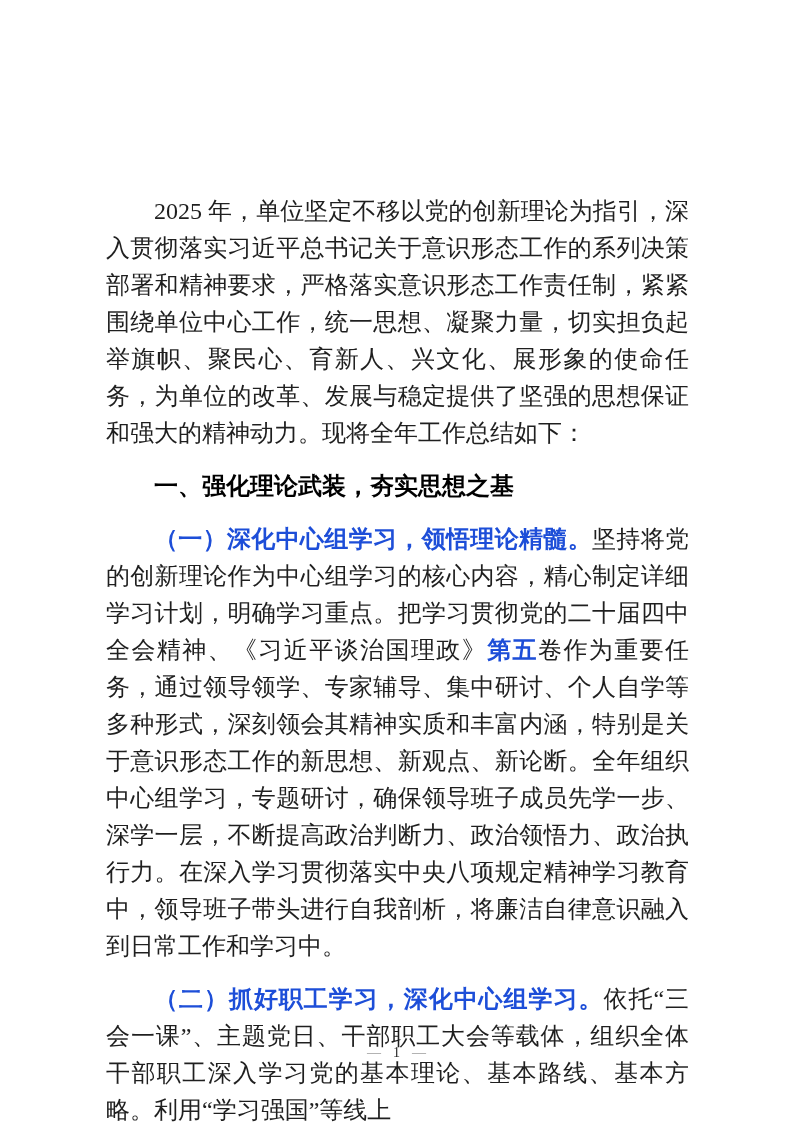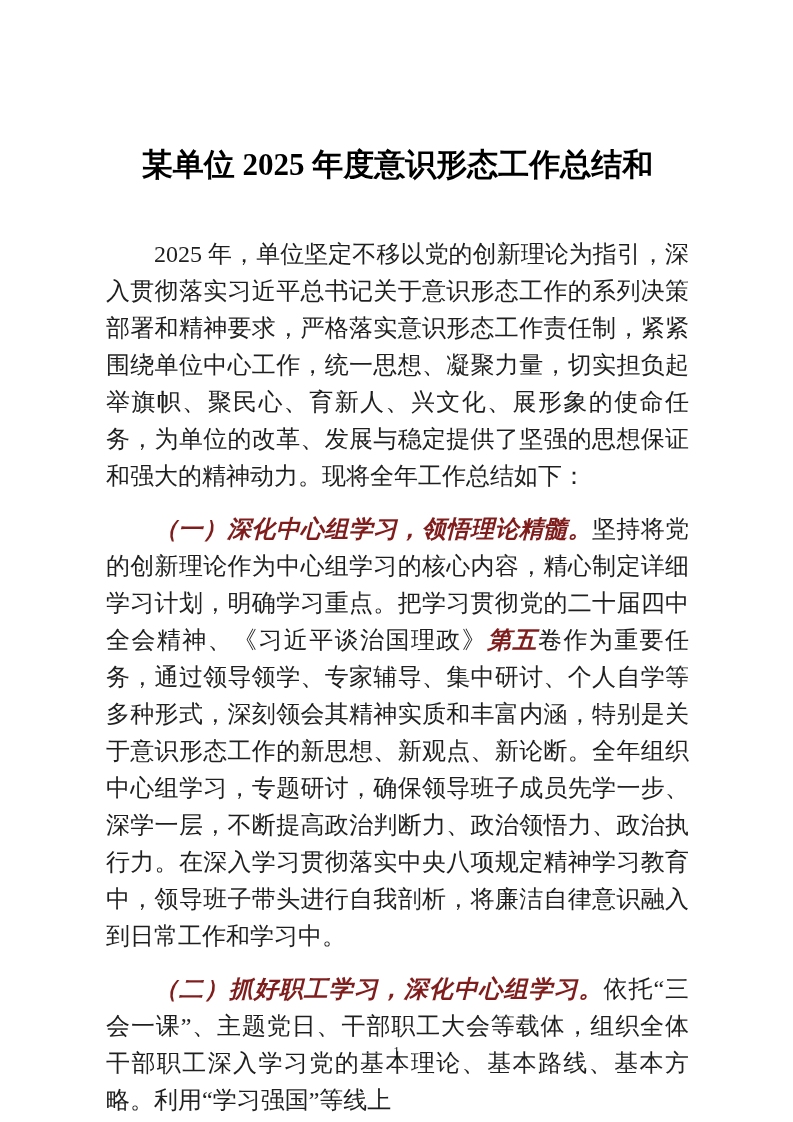--- a/index.html
+++ b/index.html
@@ -32,46 +32,46 @@
     margin: 16px;
     font-size: 24px;
     line-height: 37px;
     color: #1f1f1f;
     text-indent: 2em;
     text-align: justify;
     text-justify: inter-ideograph;
     font-family: "Liberation Serif", "DejaVu Serif", serif;
   }
   .para.heading { font-weight: bold; color: #000000; }
-  .bold { font-weight: bold; color: #7f1d1d; font-style: italic; }
+  .bold { font-weight: bold; color: #1d4ed8; }
   .page-footer {
     position: absolute;
     left: 0;
     bottom: 60px;
     width: 100%;
     text-align: center;
     font-size: 14px;
     line-height: 18px;
     color: #1f1f1f;
     font-family: "Liberation Serif", "DejaVu Serif", serif;
   }
   .footer-dash { color: #9a9a9a; }
   .footer-num { color: #1f1f1f; margin: 0 12px; }
 </style>
 </head>
 <body>
 
 <div class="page">
 
   <h1 class="doc-title">
-    <span class="title-line">某单位 2025 年度意识形态工作总结和</span>
   </h1>
 
   <p class="para">2025 年，单位坚定不移以党的创新理论为指引，深入贯彻落实习近平总书记关于意识形态工作的系列决策部署和精神要求，严格落实意识形态工作责任制，紧紧围绕单位中心工作，统一思想、凝聚力量，切实担负起举旗帜、聚民心、育新人、兴文化、展形象的使命任务，为单位的改革、发展与稳定提供了坚强的思想保证和强大的精神动力。现将全年工作总结如下：</p>
 
+  <p class="para heading">一、强化理论武装，夯实思想之基</p>
 
   <p class="para"><span class="bold">（一）深化中心组学习，领悟理论精髓。</span><span>坚持将党的创新理论作为中心组学习的核心内容，精心制定详细学习计划，明确学习重点。把学习贯彻党的二十届四中全会精神、《习近平谈治国理政》</span><span class="bold">第五</span><span>卷作为重要任务，通过领导领学、专家辅导、集中研讨、个人自学等多种形式，深刻领会其精神实质和丰富内涵，特别是关于意识形态工作的新思想、新观点、新论断。全年组织中心组学习，专题研讨，确保领导班子成员先学一步、深学一层，不断提高政治判断力、政治领悟力、政治执行力。在深入学习贯彻落实中央八项规定精神学习教育中，领导班子带头进行自我剖析，将廉洁自律意识融入到日常工作和学习中。</span></p>
 
   <p class="para"><span class="bold">（二）抓好职工学习，深化中心组学习。</span><span>依托“三会一课”、主题党日、干部职工大会等载体，组织全体干部职工深入学习党的基本理论、基本路线、基本方略。利用“学习强国”等线上</span></p>
 
   <div class="page-footer">
     <span class="footer-dash">—</span><span class="footer-num">1</span><span class="footer-dash">—</span>
   </div>
 
 </div>

